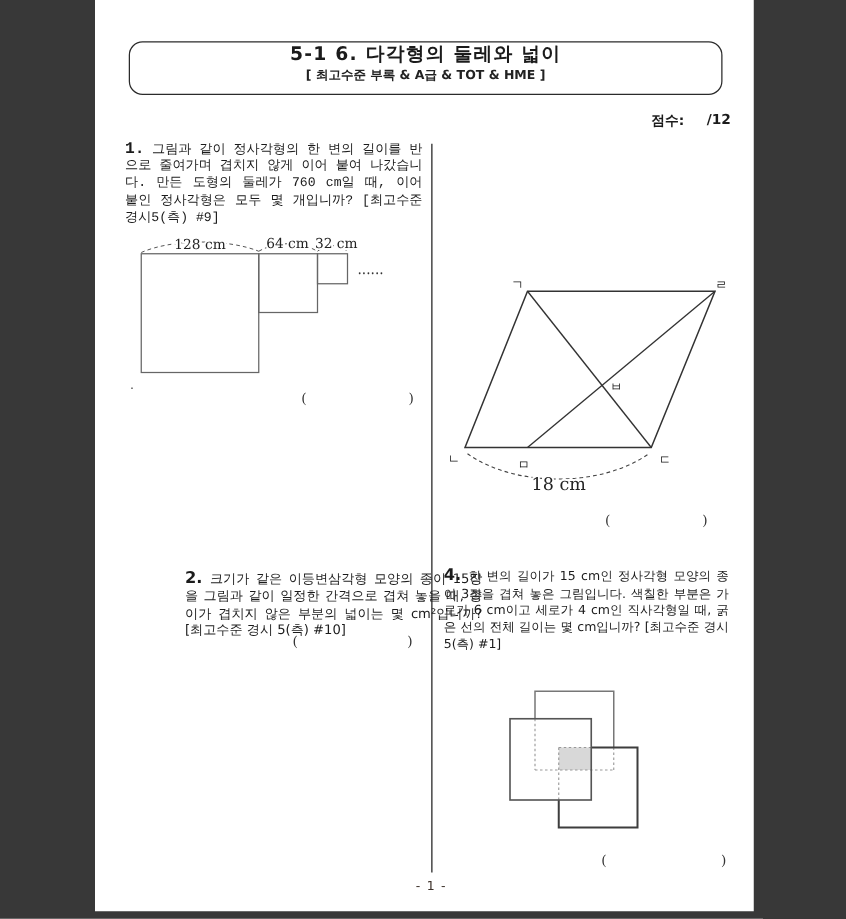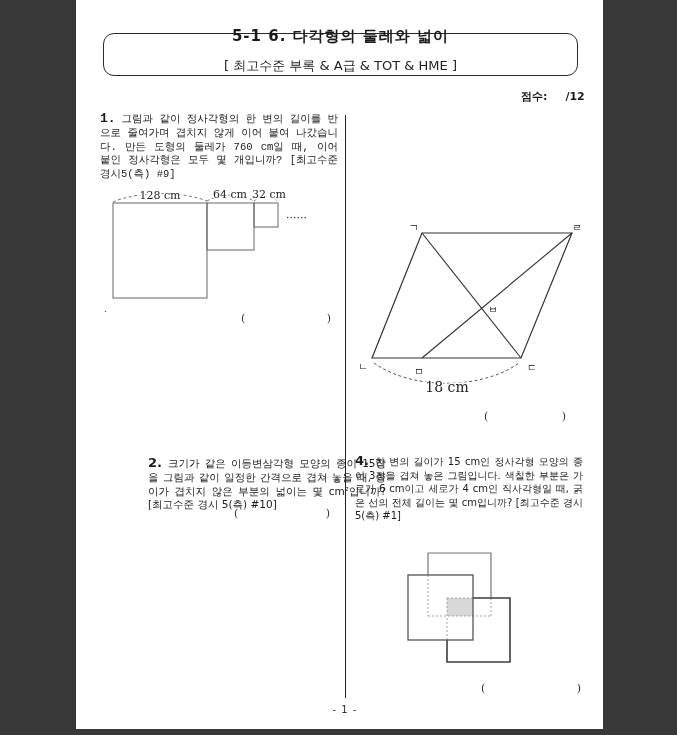--- a/index.html
+++ b/index.html
@@ -10,28 +10,28 @@
     color:#1b1b1b;
   }
   .stage{position:relative;width:677px;height:735px;}
   .paper{
     position:absolute;left:76px;top:0;width:527px;height:729px;
     background:#ffffff;
   }
   .title-box{
     position:absolute;left:27px;top:33px;width:475px;height:43px;
     border:1.5px solid #2b2b2b;border-radius:11px;
-    display:flex;flex-direction:column;align-items:center;justify-content:flex-end;
+    display:flex;flex-direction:column;align-items:center;justify-content:flex-start;
     box-sizing:border-box;
   }
   .title-box .main{font-size:15px;font-weight:bold;letter-spacing:1px;}
-  .title-box .sub{font-size:13px;margin-top:11px;color:#222;}
+  .title-box .sub{font-size:10px;margin-top:0;color:#222;font-weight:bold;}
   .score-row{
     position:absolute;left:445px;top:89px;width:150px;
-    display:flex;gap:18px;font-size:11px;font-weight:bold;align-items:center;
+    display:flex;gap:18px;font-size:11px;font-weight:bold;
   }
   .divider{
     position:absolute;left:269px;top:115px;width:1px;height:583px;
     background:#222;
   }
   .problem{position:absolute;text-align:justify;line-height:1.32;}
   .p-left{width:238px;left:24px;font-size:10.5px;}
   .p-right{width:228px;left:279px;font-size:10px;}
   .problem .pnum{font-weight:bold;font-size:13px;padding-right:6px;}
   .bracket{

